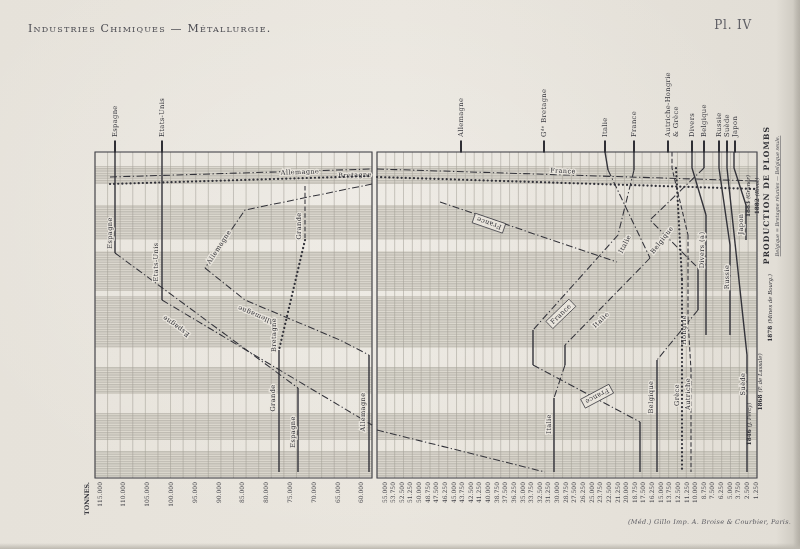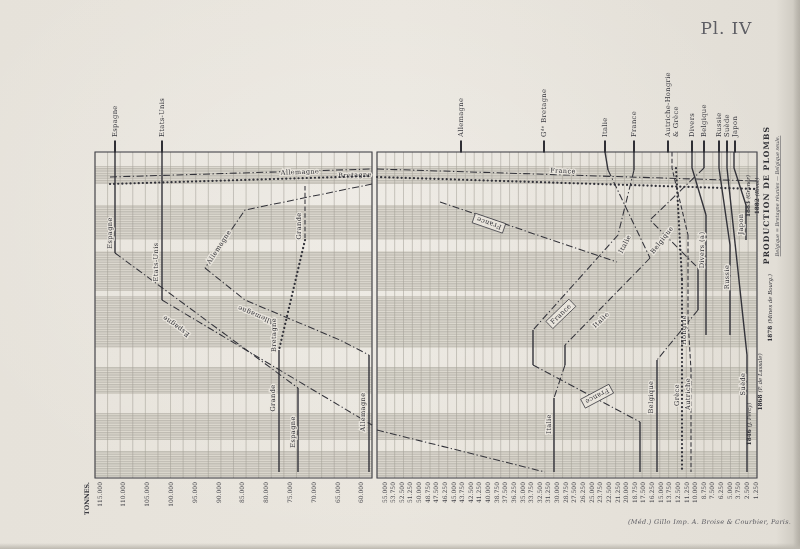--- a/index.html
+++ b/index.html
@@ -13,34 +13,35 @@
   }
   .edge-b{position:absolute;left:0;bottom:0;width:100%;height:6px;
     background:linear-gradient(0deg,#bdb9b0,rgba(189,185,176,0));}
   .edge-r{position:absolute;right:0;top:0;width:7px;height:100%;
     background:linear-gradient(270deg,#b3afa6,rgba(179,175,166,0));}
   .hdr-title{
     position:absolute;left:28px;top:22px;font-size:11px;letter-spacing:1.2px;
     font-variant:small-caps;color:#4c4c52;
   }
   .hdr-plate{
-    position:absolute;right:48px;top:18px;font-size:17px;letter-spacing:0.8px;color:#5e5e64;
+    position:absolute;right:48px;top:18px;font-size:12px;letter-spacing:0.8px;color:#5e5e64;
   }
   .imprint{
     position:absolute;left:628px;top:518px;font-size:6.5px;font-style:italic;color:#5a5a60;
     letter-spacing:0.3px;
     text-align:center;
   }
   .chartwrap{position:absolute;left:0;top:0;width:800px;height:549px;}
   svg text{font-family:"DejaVu Serif",serif;}
 </style>
 </head>
 <body>
 
 <div class="page">
+  <div class="hdr-title">Industries Chimiques — Métallurgie.</div>
   <div class="hdr-plate">Pl. IV</div>
 
   <div class="chartwrap">
     <svg id="chart" width="800" height="549" viewBox="0 0 800 549">
         <defs>
           <pattern id="hz" width="4" height="2.4" patternUnits="userSpaceOnUse">
             <line x1="0" y1="0.7" x2="4" y2="0.7" stroke="#85827c" stroke-width="0.65"></line>
           </pattern>
         </defs>
         <g>

